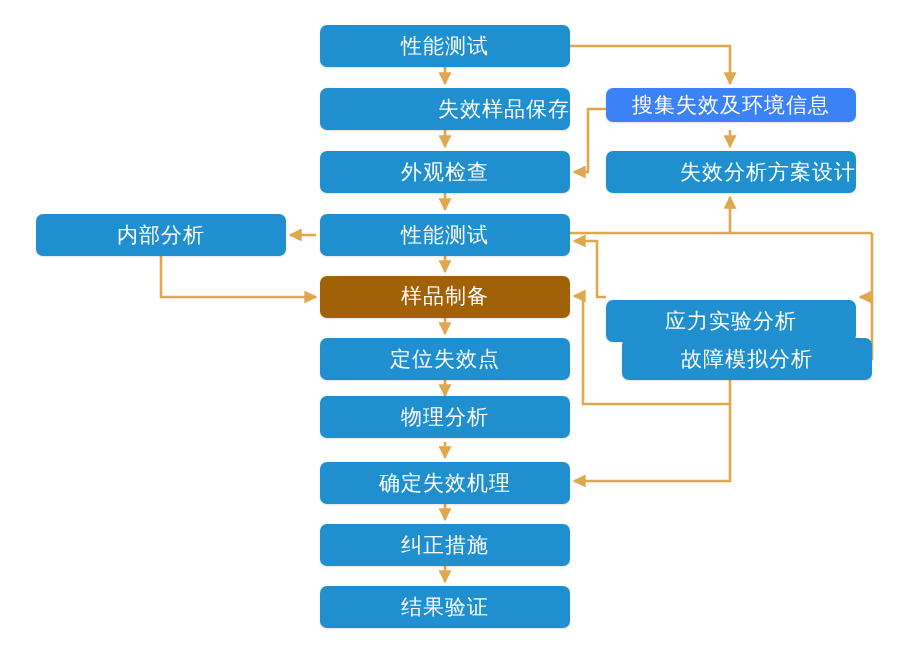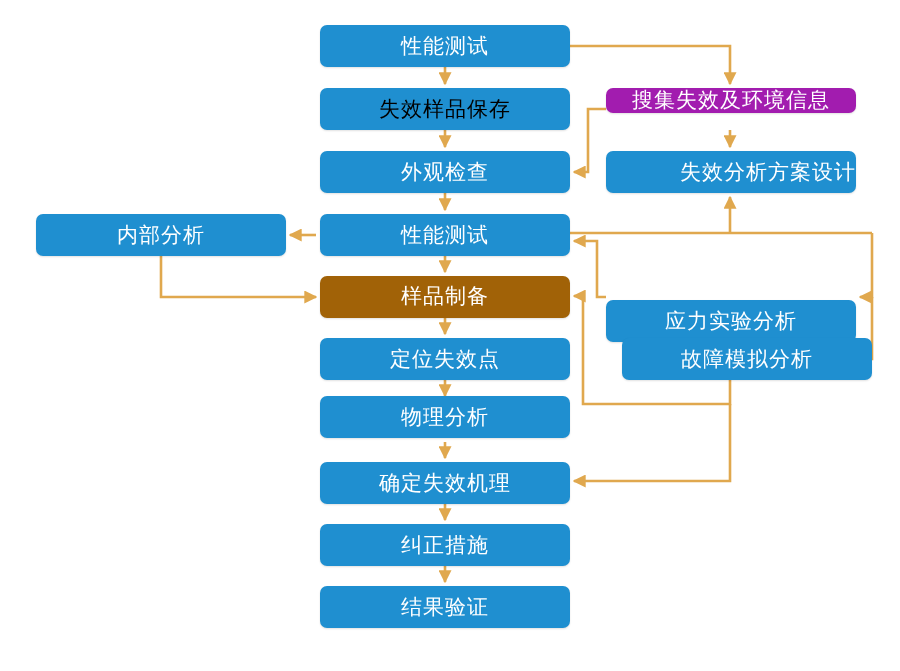--- a/index.html
+++ b/index.html
@@ -79,21 +79,21 @@
         <path d="M730,404 L730,481 L574,481" stroke="#e0a84e" marker-end="url(#arrow)"></path>
         <path d="M316,235 L290,235" stroke="#e0a84e" marker-end="url(#arrow)"></path>
         <path d="M161,256 L161,297 L316,297" stroke="#e0a84e" marker-end="url(#arrow)"></path>
       </g>
   </svg>
 
   <div id="nodes-group">
       <div class="node" style="left: 320px; top: 25px; width: 250px; height: 42px; background: rgb(31, 143, 208); color: rgb(255, 255, 255);">
         <span class="node-label">性能测试</span>
       </div>
-      <div class="node" style="left: 320px; top: 88px; width: 250px; height: 42px; background: rgb(31, 143, 208); color: #000000;">
+      <div class="node" style="left: 320px; top: 88px; width: 250px; height: 42px; background: rgb(31, 143, 208); color: #ffffff; justify-content: flex-end;">
         <span class="node-label">失效样品保存</span>
       </div>
       <div class="node" style="left: 320px; top: 151px; width: 250px; height: 42px; background: rgb(31, 143, 208); color: rgb(255, 255, 255);">
         <span class="node-label">外观检查</span>
       </div>
       <div class="node" style="left: 320px; top: 214px; width: 250px; height: 42px; background: rgb(31, 143, 208); color: rgb(255, 255, 255);">
         <span class="node-label">性能测试</span>
       </div>
       <div class="node" style="left: 320px; top: 276px; width: 250px; height: 42px; background: #a16207; color: rgb(255, 255, 255); font-family: Liberation Serif, serif;">
         <span class="node-label">样品制备</span>
@@ -109,21 +109,21 @@
       </div>
       <div class="node" style="left: 320px; top: 524px; width: 250px; height: 42px; background: rgb(31, 143, 208); color: #ffffff;">
         <span class="node-label">纠正措施</span>
       </div>
       <div class="node" style="left: 320px; top: 586px; width: 250px; height: 42px; background: rgb(31, 143, 208); color: rgb(255, 255, 255);">
         <span class="node-label">结果验证</span>
       </div>
       <div class="node" style="left: 36px; top: 214px; width: 250px; height: 42px; background: rgb(31, 143, 208); color: rgb(255, 255, 255); border-radius: 7px;">
         <span class="node-label">内部分析</span>
       </div>
-      <div class="node" style="left: 606px; top: 88px; width: 250px; height: 25px; background: #a21caf; color: rgb(255, 255, 255);">
+      <div class="node" style="left: 606px; top: 88px; width: 250px; height: 34px; background: #3b82f6; color: rgb(255, 255, 255);">
         <span class="node-label">搜集失效及环境信息</span>
       </div>
       <div class="node" style="left: 606px; top: 151px; width: 250px; height: 42px; background: rgb(31, 143, 208); color: rgb(255, 255, 255); justify-content: flex-end;">
         <span class="node-label">失效分析方案设计</span>
       </div>
       <div class="node" style="left: 606px; top: 276px; width: 250px; height: 42px; background: rgb(31, 143, 208); color: rgb(255, 255, 255); margin-top: 24px;">
         <span class="node-label">应力实验分析</span>
       </div>
       <div class="node" style="left: 606px; top: 338px; width: 250px; height: 42px; background: rgb(31, 143, 208); color: rgb(255, 255, 255); margin-left: 16px;">
         <span class="node-label">故障模拟分析</span>

